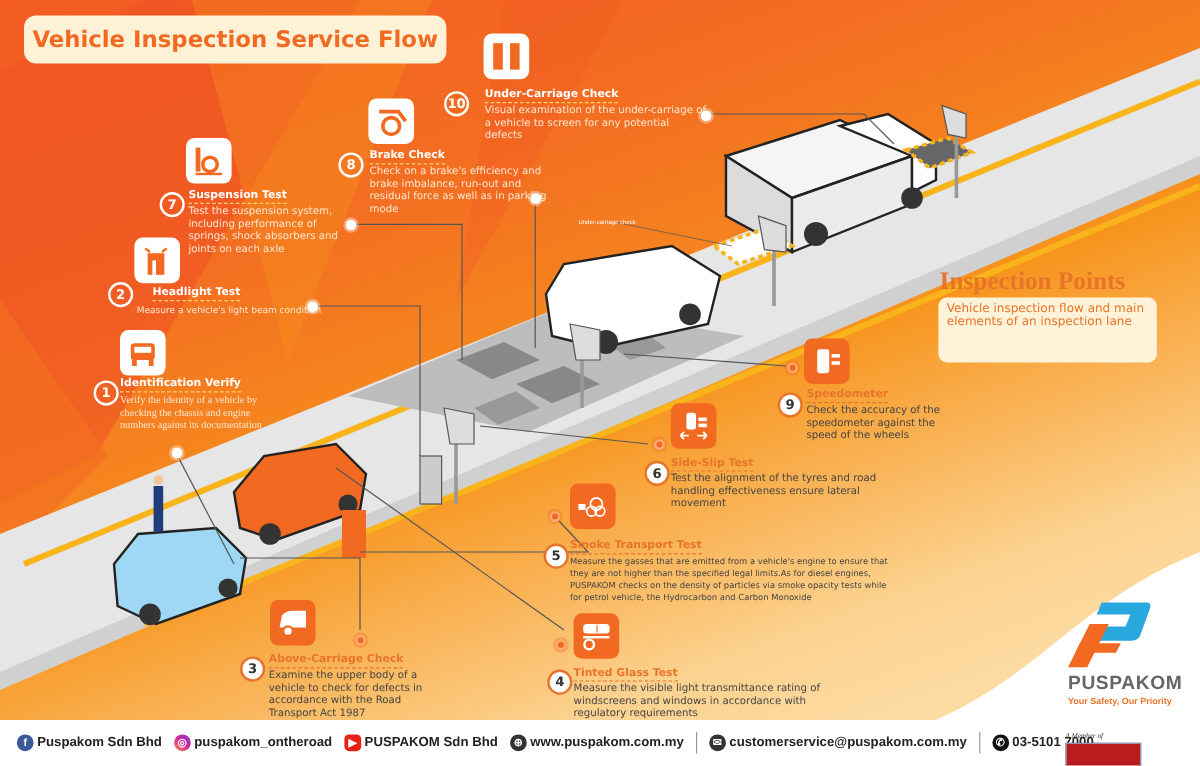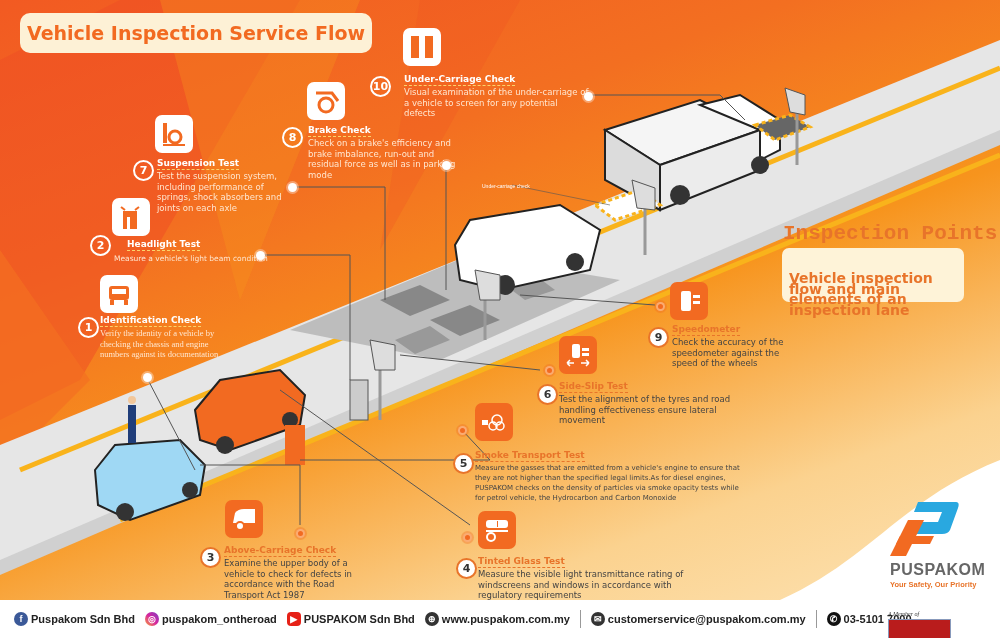--- a/index.html
+++ b/index.html
@@ -16,23 +16,23 @@
   .step .icon-box { position: absolute; width: 38px; height: 38px; border-radius: 7px; background: #fff; display:flex; align-items:center; justify-content:center; }
   .step.light .icon-box { background: #f26a21; }
   .step .num { position: absolute; width: 21px; height: 21px; border-radius: 50%; border: 2px solid #fff; color: #fff;
     font-size: 11px; font-weight: bold; display: flex; align-items: center; justify-content: center; font-family: "DejaVu Sans", sans-serif; }
   .step.light .num { border-color: #e8742a; color: #333; background: #fff; }
   .step .stitle { position: absolute; color: #fff; font-weight: bold; font-size: 9px; white-space: nowrap;
     font-family: "DejaVu Sans", sans-serif; border-bottom: 1px dashed #fcd36a; padding-bottom: 1px; }
   .step.light .stitle { color: #e8742a; border-bottom-color: #e8742a; }
   .step .sdesc { position: absolute; color: #ffe6cf; font-size: 8.5px; line-height: 10.5px; font-family: "DejaVu Sans", sans-serif; }
   .step.light .sdesc { color: #444; }
-  .ip-title { position: absolute; left: 783px; top: 222px; color: #e8742a; font-size: 21px; font-weight: bold; font-family: Liberation Mono, monospace; }
+  .ip-title { position: absolute; left: 783px; top: 222px; color: #e8742a; font-size: 21px; font-weight: bold; font-family: Liberation Serif, serif; }
   .ip-box { position: absolute; left: 782px; top: 248px; width: 182px; height: 54px; background: #fef3d8; border-radius: 7px; padding: 5px 7px; }
-  .ip-box .h { color: #e8742a; font-size: 14px; font-weight: bold; line-height: 10.5px; font-family: "DejaVu Sans", sans-serif; margin-top: 20px; }
+  .ip-box .h { color: #e8742a; font-size: 10px; font-weight: normal; line-height: 10.5px; font-family: "DejaVu Sans", sans-serif; }
   .ip-box .d { color: #444; font-size: 8.5px; line-height: 10.5px; font-family: "DejaVu Sans", sans-serif; }
   .logo { position: absolute; left: 880px; top: 496px; width: 120px; }
   .logo .name { position: absolute; left: 10px; top: 65px; color: #666; font-weight: bold; font-size: 16px; letter-spacing: 0.5px; }
   .logo .tag { position: absolute; left: 10px; top: 84px; color: #e8742a; font-weight: bold; font-size: 7.5px; white-space: nowrap; }
   .footer { position: absolute; left: 0; top: 600px; width: 1000px; height: 38px; background: #fff; display: flex; align-items: center; padding-left: 14px; gap: 10px; }
   .fitem { display: flex; align-items: center; gap: 3px; font-size: 11px; font-weight: bold; color: #222; white-space: nowrap; }
   .ficon { width: 14px; height: 14px; border-radius: 50%; display: inline-flex; align-items: center; justify-content: center; color: #fff; font-size: 9px; font-weight: bold; }
   .sep { width: 1px; height: 18px; background: #999; }
   .drb { position: absolute; left: 888px; top: 619px; }
   .drb .small { font-family: "Liberation Serif", serif; font-style: italic; font-size: 6px; color: #333; position: absolute; left: 0; top: -8px; white-space: nowrap; }
@@ -178,21 +178,21 @@
   <div class="step" style="left:78px;top:275px;">
     <div class="icon-box" style="left:22px;top:0;">
       <svg width="28" height="28">
           <rect x="4" y="6" width="20" height="14" rx="3" fill="#f26a21"></rect>
           <rect x="7" y="9" width="14" height="5" fill="#fff"></rect>
           <rect x="5" y="20" width="4" height="5" fill="#f26a21"></rect>
           <rect x="19" y="20" width="4" height="5" fill="#f26a21"></rect>
         </svg>
     </div>
     <div class="num" style="left:0;top:42px;">1</div>
-    <div class="stitle" style="left:22px;top:40px;">Identification Check</div>
+    <div class="stitle" style="left:22px;top:40px;">Identification Verify</div>
     <div class="sdesc" style="left:22px;top:53px;width:130px;font-family:Liberation Serif, serif;">Verify the identity of a vehicle by checking the chassis and engine numbers against its documentation</div>
   </div>
   <div class="dot" style="left:143px;top:373px;"></div>
 
   <div class="ip-title">Inspection Points</div>
   <div class="ip-box">
     <div class="h">Vehicle inspection flow and main elements of an inspection lane</div>
   </div>
 
   <div class="step light" style="left:648px;top:282px;">

